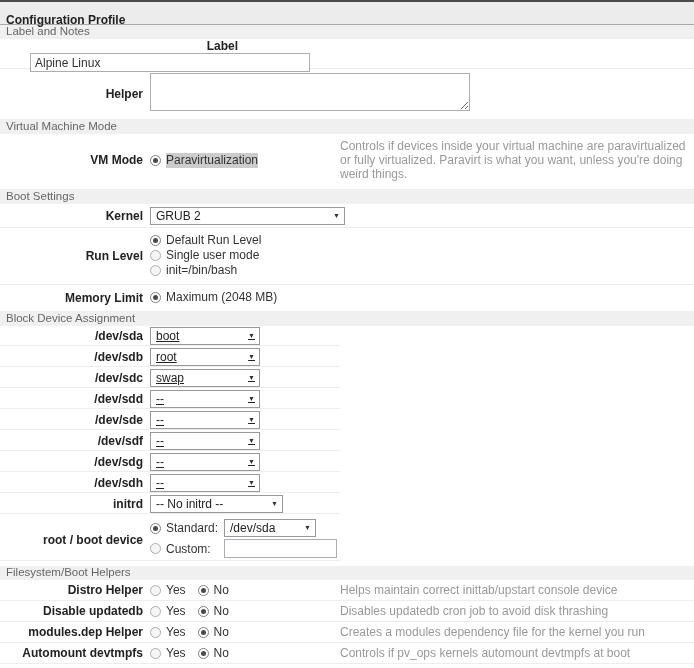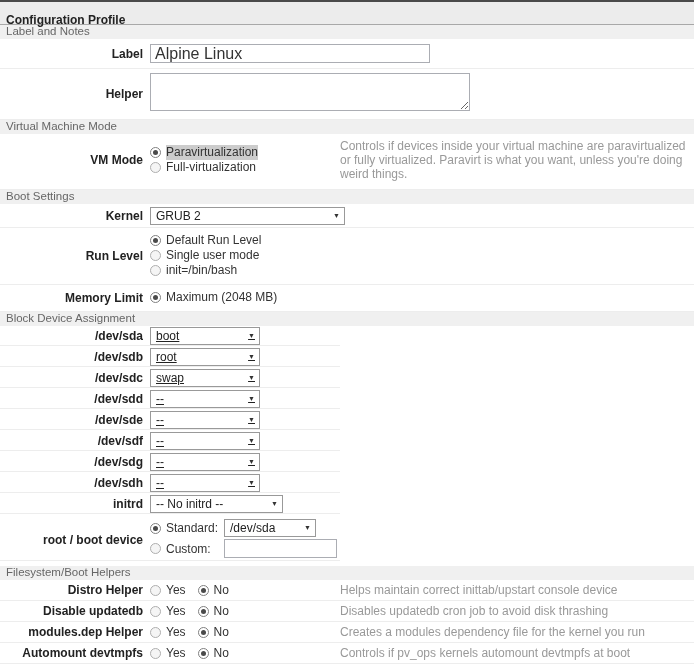--- a/index.html
+++ b/index.html
@@ -41,21 +41,21 @@
   .ctrl { flex:1; }
   .help {
     flex:1; color:#999; line-height:14px;
     padding-right:6px;
   }
   .help.top { align-self:flex-start; }
   .help.mid { align-self:center; }
 
   
   .txt {
-    font-family:"Liberation Sans", sans-serif; font-size:16px; color:#333;
+    font-family:"Liberation Sans", sans-serif; font-size:12px; color:#333;
     border:1px solid #abadb3; background:#fff;
     height:19px; padding:1px 4px; outline:none;
   }
   textarea.txt { height:38px; width:320px; resize:both; line-height:13px; }
 
   .sel {
     display:inline-flex; align-items:center; justify-content:space-between;
     border:1px solid #999; background:#fff;
     height:18px; padding:0 4px 0 5px; line-height:16px; color:#222;
     cursor:default; vertical-align:middle;
@@ -72,21 +72,21 @@
     content:""; position:absolute; left:2px; top:2px; right:2px; bottom:2px;
     background:#4a4a4a; border-radius:50%;
   }
 
   .optline { display:flex; align-items:center; line-height:15px; }
   .optline .radio { margin-right:5px; }
   .hl { background:#ccc; }
 
   
   .r-label   { height:30px; }
-  .r-label .left { align-items:center; }
+  .r-label .left { align-items:center;flex-direction:column; }
   .r-notes   { padding:4px 0 5px; }
   .r-vm      { padding:5px 0 8px; }
   .r-kernel  { height:24px; }
   .r-runlevel{ padding:5px 0 6px; }
   .r-memory  { padding:5px 0 6px; }
   .r-dev     { padding:1px 0; }
   .r-rootboot{ padding:4px 0 5px; }
   .r-helper  { height:21px; }
   .r-helper .help { align-self:center; }
 
@@ -140,24 +140,20 @@
   <div class="section-bar">Virtual Machine Mode</div>
 
   <div class="row fullb r-vm">
     <div class="left">
       <div class="flabel">VM Mode</div>
       <div class="ctrl">
         <div class="optline">
           <span class="radio checked"></span>
           <span class="hl" style="background: rgb(204, 204, 204);">Paravirtualization</span>
         </div>
-        <div class="optline">
-          <span class="radio"></span>
-          <span>Full-virtualization</span>
-        </div>
       </div>
     </div>
     <div class="help top">Controls if devices inside your virtual machine are paravirtualized or fully virtualized. Paravirt is what you want, unless you're doing weird things.</div>
   </div>
 
   <div class="section-bar">Boot Settings</div>
 
   <div class="row fullb r-kernel">
     <div class="left">
       <div class="flabel">Kernel</div>

